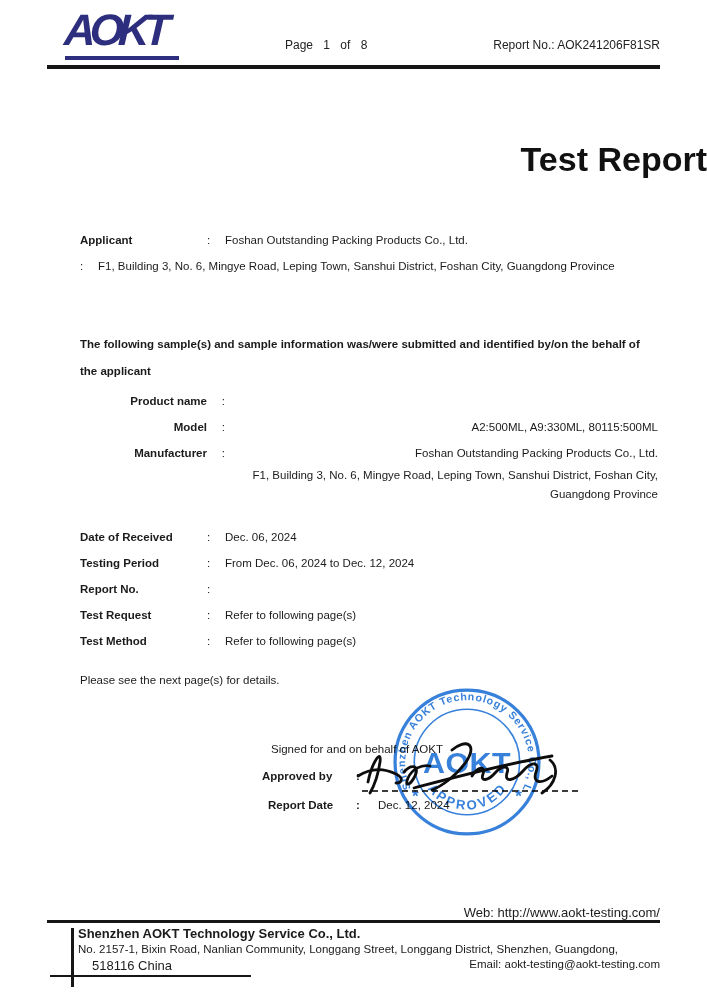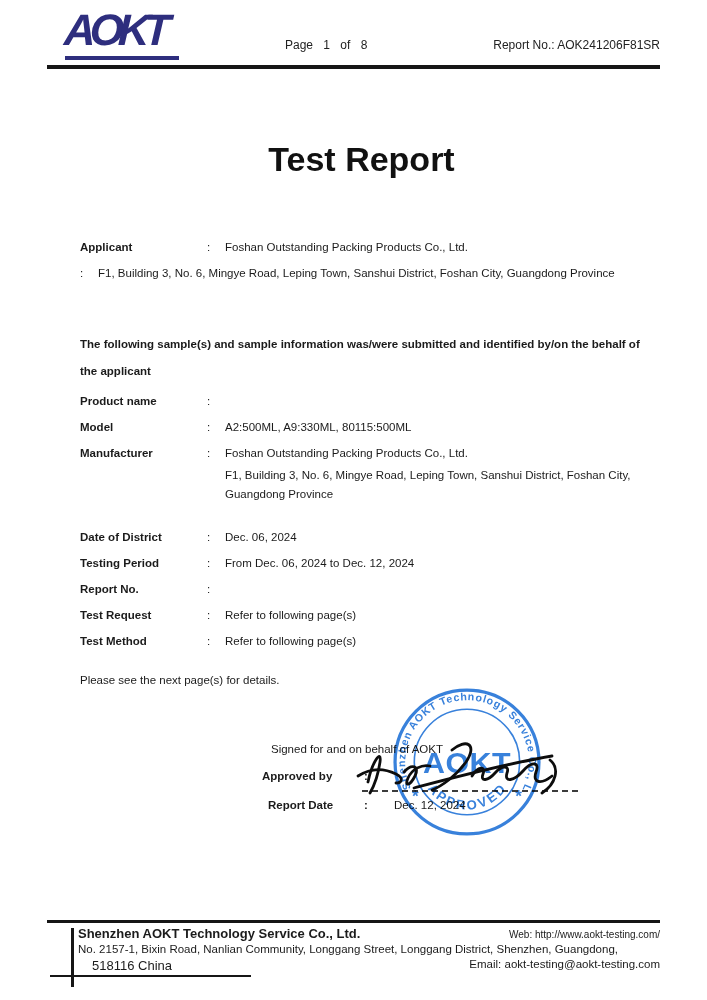--- a/index.html
+++ b/index.html
@@ -38,44 +38,44 @@
     font-size:12px;color:#222;
   }
   .header-rule{
     position:absolute;left:47px;top:65px;width:613px;height:4px;
     background:#161616;
   }
   
   .title{
     position:absolute;left:0;top:140px;width:707px;
     padding-left:16px;box-sizing:border-box;
-    text-align:center;font-size:34px;font-weight:bold;color:#111;
+    text-align:right;font-size:34px;font-weight:bold;color:#111;
   }
   
   .section{position:absolute;left:80px;width:578px;}
-  .sec-a{top:238px;}
-  .sec-b{top:392px;}
+  .sec-a{top:231px;}
+  .sec-b{top:392px;text-align:right;}
   .sec-c{top:528px;}
   .row{display:flex;font-size:11.5px;line-height:19px;margin-bottom:7px;}
   .row .lbl{width:127px;flex-shrink:0;font-weight:bold;}
   .row .col{width:18px;flex-shrink:0;}
   .row .val{flex:1;}
   .val .val2{margin-top:3px;}
   .intro{
     position:absolute;left:80px;top:331px;width:578px;
     font-size:11.5px;font-weight:bold;line-height:27px;
   }
   .note{
     position:absolute;left:80px;top:674px;
     font-size:11.5px;
     text-align:center;
   }
   
   .signed-for{position:absolute;left:271px;top:743px;font-size:11.5px;z-index:2;}
-  .sig-row{position:absolute;display:flex;font-size:11.5px;z-index:2;gap:8px;}
+  .sig-row{position:absolute;display:flex;font-size:11.5px;z-index:2;}
   .approved-row{left:262px;top:770px;}
   .reportdate-row{left:268px;top:799px;}
   .sig-row .slbl{font-weight:bold;}
   .approved-row .slbl{width:94px;}
   .reportdate-row .slbl{width:88px;}
   .sig-row .scol{width:22px;font-weight:bold;}
   .sig-row .sval{font-weight:normal;}
   .sig-dashline{
     position:absolute;left:362px;top:790px;width:216px;height:0;
     border-top:2px dashed #3c3c3c;z-index:3;
@@ -89,21 +89,21 @@
     opacity:.88;mix-blend-mode:multiply;z-index:5;
   }
   .stamp-svg text{font-family:"Liberation Sans", sans-serif;}
   .ring-text{font-size:10.5px;letter-spacing:.8px;font-weight:bold;}
   .stamp-center{font-size:30px;font-weight:bold;letter-spacing:.5px;}
   .stamp-bottom{font-size:13px;font-weight:bold;letter-spacing:2.5px;}
   .stamp-star{font-size:17px;font-weight:bold;}
   
   .footer-rule{position:absolute;left:47px;top:920px;width:613px;height:3px;background:#161616;}
   .footer-company{position:absolute;left:78px;top:926px;font-size:13px;font-weight:bold;}
-  .footer-web{position:absolute;right:47px;top:929px;font-size:10px;}
+  .footer-web{position:absolute;right:47px;top:905px;font-size:13px;}
   .footer-addr1{position:absolute;left:78px;top:943px;font-size:11.5px;white-space:nowrap;}
   .footer-addr2{position:absolute;left:78px;top:958px;font-size:13px;padding-left:14px;}
   .footer-email{position:absolute;right:47px;top:958px;font-size:11.5px;}
   .footer-vbar{position:absolute;left:71px;top:928px;width:3px;height:59px;background:#161616;}
   .footer-hline{position:absolute;left:50px;top:975px;width:201px;height:2px;background:#161616;}
 </style>
 </head>
 <body>
 
 <div class="page">
@@ -145,21 +145,21 @@
       <span class="col">:</span>
       <span class="val">
         <div>Foshan Outstanding Packing Products Co., Ltd.</div>
         <div class="val2">F1, Building 3, No. 6, Mingye Road, Leping Town, Sanshui District, Foshan City, Guangdong Province</div>
       </span>
     </div>
   </div>
 
   <div class="section sec-c">
     <div class="row">
-      <span class="lbl">Date of District</span>
+      <span class="lbl">Date of Received</span>
       <span class="col">:</span>
       <span class="val">Dec. 06, 2024</span>
     </div>
     <div class="row">
       <span class="lbl">Testing Period</span>
       <span class="col">:</span>
       <span class="val">From Dec. 06, 2024 to Dec. 12, 2024</span>
     </div>
     <div class="row">
       <span class="lbl">Report No.</span>

